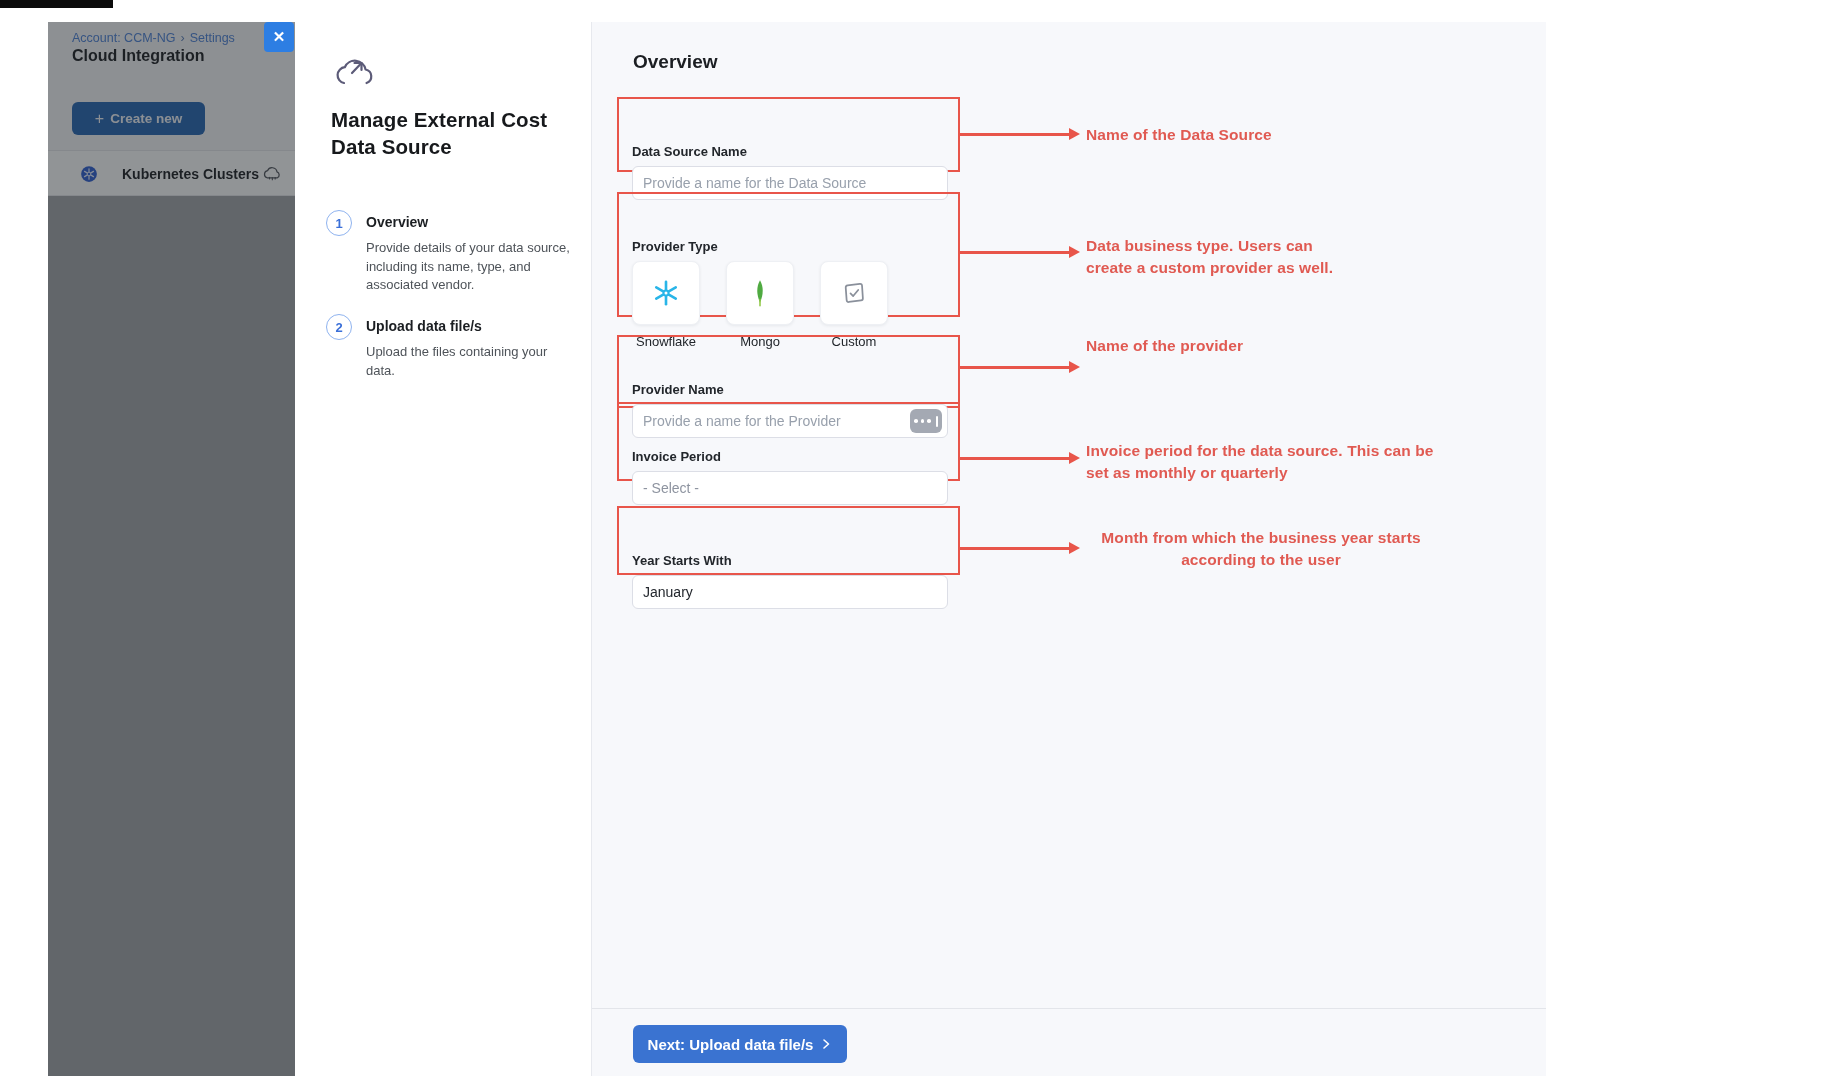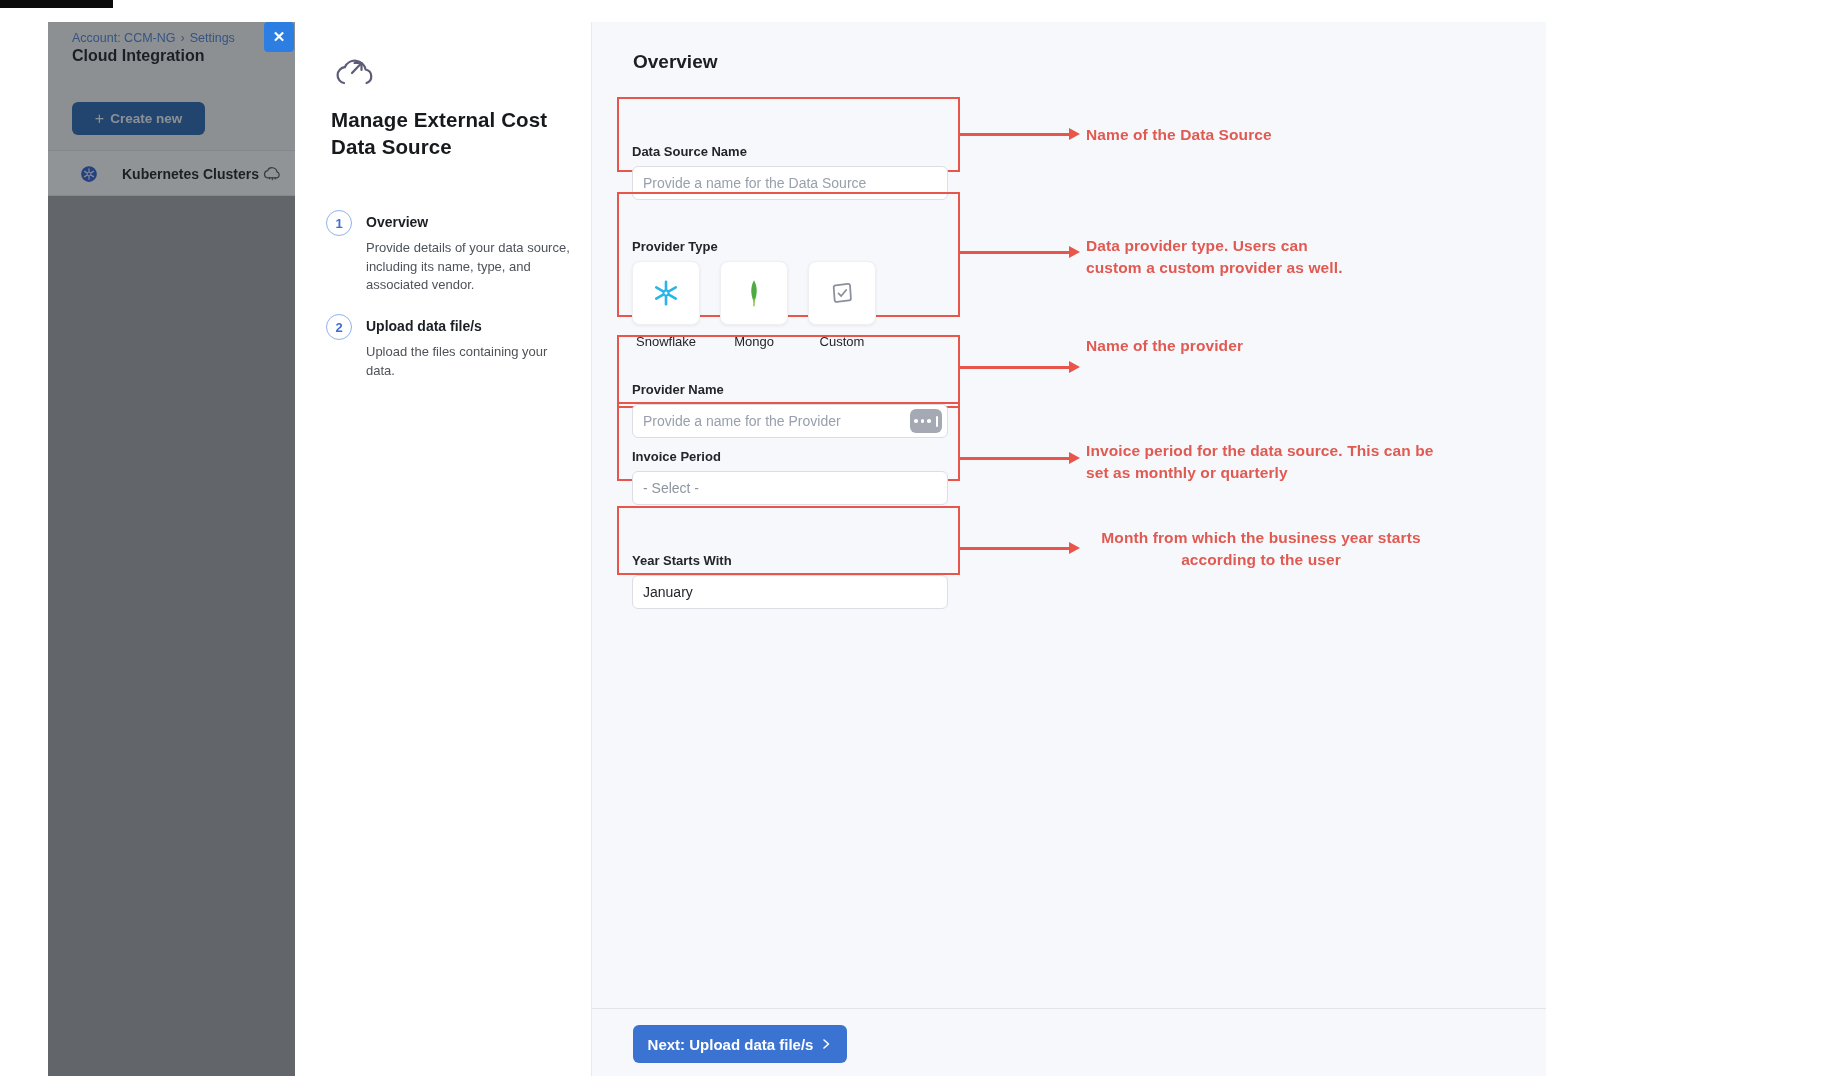--- a/index.html
+++ b/index.html
@@ -56,21 +56,21 @@
     font-size:14px; display:flex; align-items:center; }
   .select-box.placeholder { color:#8e94a0; }
   .select-box.value { color:#23272d; }
 
   .input-wrap { position:relative; width:316px; }
   .ellipsis-btn { position:absolute; right:6px; top:5px; width:32px; height:24px; background:#a4a9b3; border-radius:6px;
     display:flex; align-items:center; justify-content:center; gap:3px; }
   .ellipsis-btn .dot { width:3.5px; height:3.5px; border-radius:50%; background:#ffffff; }
   .ellipsis-btn .bar { width:2px; height:11px; background:#ffffff; margin-left:2px; border-radius:1px; }
 
-  .cards-row { display:flex; gap:20px; margin-top:2px; }
+  .cards-row { display:flex; gap:26px; margin-top:2px; }
   .card-wrap { width:68px; text-align:center; }
   .provider-card { width:68px; height:64px; background:#ffffff; border:1px solid #eef0f4; border-radius:8px;
     box-shadow:0 1px 3px rgba(40,50,70,0.08); display:flex; align-items:center; justify-content:center; }
   .card-label { margin-top:9px; font-size:13px; color:#22262b; }
 
   .footer-divider { position:absolute; left:0; top:986px; width:1118px; height:1px; background:#e3e5ea; }
   .next-btn { position:absolute; left:41px; top:1003px; width:214px; height:38px; background:#3a73d1; border-radius:6px;
     display:flex; align-items:center; justify-content:center; gap:7px; color:#ffffff; font-size:15px; font-weight:700; }
 
   
@@ -238,21 +238,21 @@
     </div>
   </div>
 
   <div class="arrow a1"></div>
   <div class="arrow a2"></div>
   <div class="arrow a3"></div>
   <div class="arrow a4"></div>
   <div class="arrow a5"></div>
 
   <div class="annotation t1">Name of the Data Source</div>
-  <div class="annotation t2">Data provider type. Users can custom a custom provider as well.</div>
+  <div class="annotation t2">Data business type. Users can create a custom provider as well.</div>
   <div class="annotation t3">Name of the provider</div>
   <div class="annotation t4">Invoice period for the data source. This can be set as monthly or quarterly</div>
   <div class="annotation t5">Month from which the business year starts according to the user</div>
 
   <svg class="chevron-right-edge ch1" width="18" height="18" viewBox="0 0 24 24" fill="none">
     <polyline points="6,9 12,15 18,9" stroke="#a7abb8" stroke-width="2.4" stroke-linecap="round" stroke-linejoin="round"></polyline>
   </svg>
   <svg class="chevron-right-edge ch2" width="18" height="18" viewBox="0 0 24 24" fill="none">
     <polyline points="6,9 12,15 18,9" stroke="#a7abb8" stroke-width="2.4" stroke-linecap="round" stroke-linejoin="round"></polyline>
   </svg>

